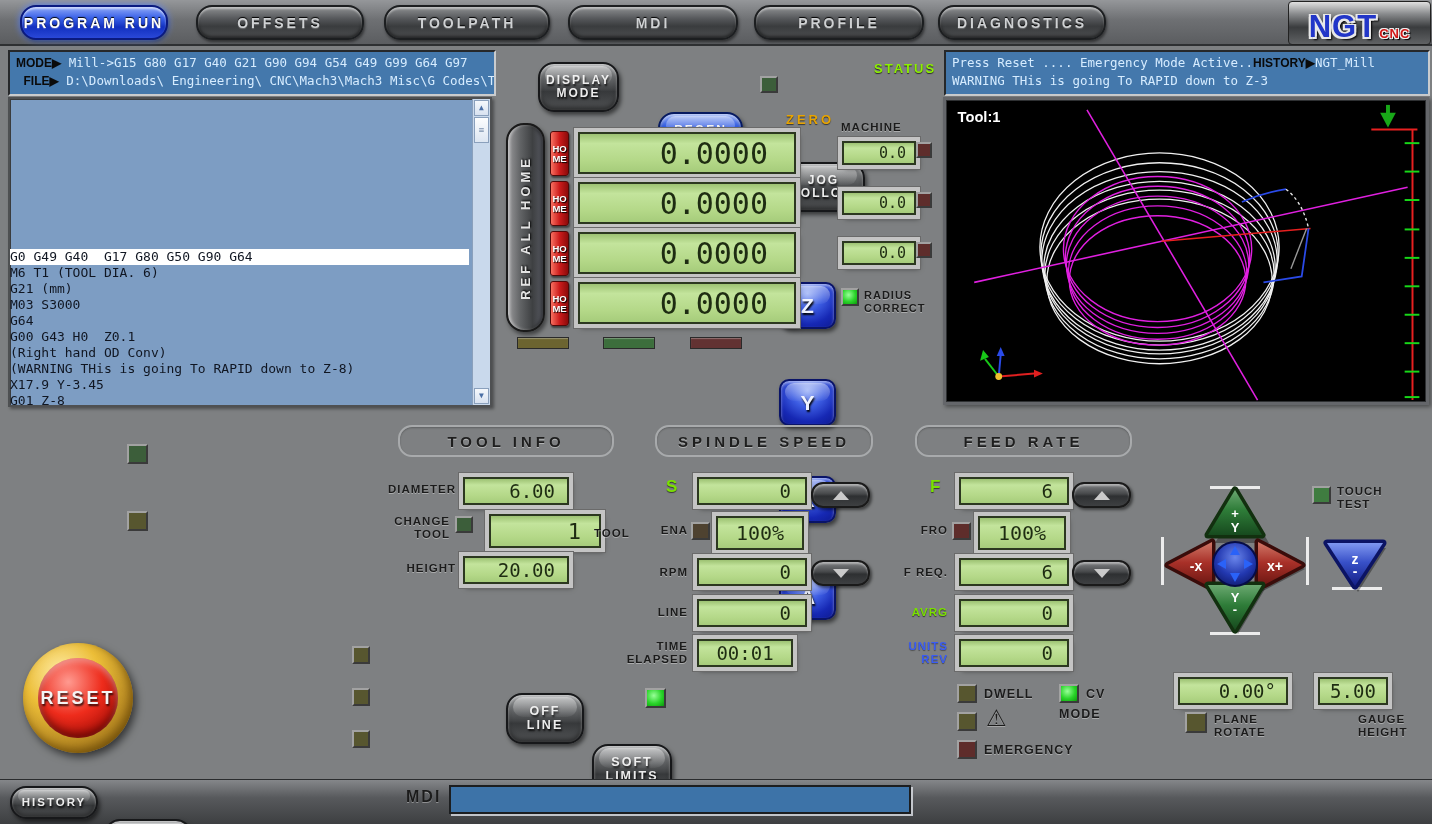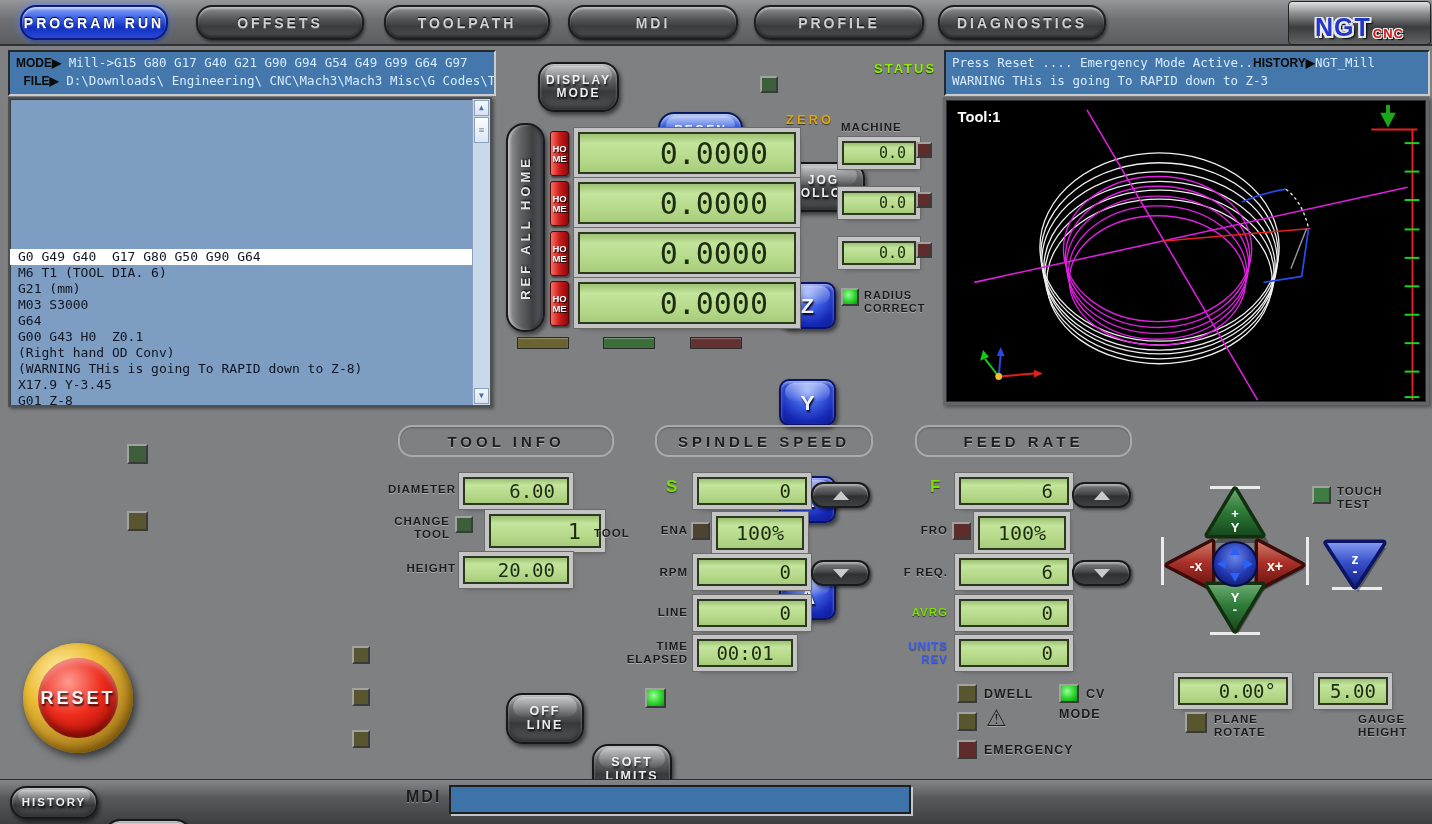--- a/index.html
+++ b/index.html
@@ -12,21 +12,21 @@
           border-bottom:2px solid #2e3032;}
   .tab{border-radius:16px;border:2px solid #1c1e20;display:flex;align-items:center;justify-content:center;
        font-weight:bold;font-size:14px;letter-spacing:3px;color:#cfd1d3;
        background:linear-gradient(180deg,#8e9092 0%,#55575a 38%,#3a3c3e 62%,#4c4e50 100%);
        box-shadow:inset 0 2px 2px rgba(255,255,255,.45),inset 0 -2px 3px rgba(0,0,0,.5),1px 2px 3px rgba(0,0,0,.5);
        text-shadow:0 -1px 1px #000,0 1px 1px rgba(255,255,255,.25);cursor:pointer;}
   .tab.active{background:linear-gradient(180deg,#8fa8f8 0%,#3a62e8 35%,#1230c0 65%,#2a48d8 100%);
        color:#fff;border-color:#0a1a80;box-shadow:0 0 7px #5a82f8,inset 0 2px 2px rgba(255,255,255,.55),1px 2px 3px rgba(0,0,0,.5);}
   .logo{background:linear-gradient(180deg,#e0e0e0 0%,#8a8c8e 28%,#3a3c3e 60%,#606264 100%);
         border-radius:4px;border:1px solid #222;display:flex;align-items:flex-end;justify-content:center;gap:2px;}
-  .logo .ngt{font-size:25px;line-height:34px;font-weight:900;color:#2236c8;letter-spacing:1px;
+  .logo .ngt{font-size:31px;line-height:34px;font-weight:900;color:#2236c8;letter-spacing:1px;
         text-shadow:-2px -1px 0 #e8e8e8,2px -1px 0 #e8e8e8,-2px 2px 0 #e8e8e8,2px 2px 0 #e8e8e8,3px 3px 2px #000;}
   .logo .cnc{font-size:13px;line-height:20px;font-weight:900;color:#d01818;letter-spacing:1px;
         text-shadow:-1px -1px 0 #f0f0f0,1px -1px 0 #f0f0f0,-1px 1px 0 #f0f0f0,1px 1px 0 #f0f0f0,2px 2px 1px #000;}
   
   .bluebox{background:#4478ac;border-top:2px solid #26282a;border-left:2px solid #26282a;
            border-bottom:2px solid #caccce;border-right:2px solid #caccce;
            font-family:"DejaVu Sans Mono",monospace;font-size:12.5px;color:#d6ecff;
            padding:2px 6px;line-height:18px;white-space:nowrap;overflow:hidden;}
   .bluebox b{color:#0a0a0a;font-family:"Liberation Sans",sans-serif;font-size:12px;letter-spacing:0;}
   
@@ -66,21 +66,21 @@
   .lbl.blue{color:#3a5cf4;text-shadow:0 1px 1px rgba(0,0,0,.4);}
   .lbl.orange{color:#e8a400;text-shadow:0 1px 1px rgba(0,0,0,.6);font-size:13px;letter-spacing:3px;}
   .lbl.status{color:#8df000;text-shadow:0 1px 1px rgba(0,0,0,.7);font-size:13px;letter-spacing:2px;}
   
   .sechdr{border:2px solid #a8aaac;border-radius:14px;display:flex;align-items:center;justify-content:center;
           font-weight:bold;font-size:15px;letter-spacing:4px;color:#1e1e1e;
           text-shadow:0 1px 0 rgba(255,255,255,.4);box-shadow:inset 0 1px 2px rgba(0,0,0,.25);}
   
   .gpanel{background:#7d9dc3;border:2px solid #4e5052;box-shadow:inset 1px 1px 0 #3a3c3e,2px 2px 3px rgba(0,0,0,.4);
           font-family:"DejaVu Sans Mono",monospace;font-size:13px;color:#101622;overflow:hidden;}
-  .gline{height:16px;line-height:16px;padding-left:8px;white-space:pre;}
+  .gline{height:16px;line-height:16px;padding-left:0;white-space:pre;}
   .gline.hl{background:#ffffff;}
   .sbar{position:absolute;right:0;top:0;width:17px;height:100%;background:#c9d9ec;border-left:1px solid #8aa0bc;}
   .sbtn{position:absolute;left:1px;width:15px;height:16px;background:linear-gradient(180deg,#f4f8fc,#d8e2f0);
         border:1px solid #8aa0bc;box-sizing:border-box;color:#4a6fa5;font-size:8px;line-height:14px;text-align:center;cursor:pointer;}
   .sthumb{position:absolute;left:1px;top:18px;width:15px;height:26px;background:linear-gradient(180deg,#fcfdfe,#dde6f2);
         border:1px solid #8aa0bc;box-sizing:border-box;color:#7a90ac;font-size:9px;line-height:24px;text-align:center;cursor:grab;}
   
   .refbtn{border-radius:18px;border:2px solid #1a1a1a;cursor:pointer;
           background:linear-gradient(90deg,#98989a 0%,#626466 35%,#3e4042 70%,#565860 100%);
           box-shadow:inset 2px 0 3px rgba(255,255,255,.45),inset -2px 0 3px rgba(0,0,0,.4),2px 3px 4px rgba(0,0,0,.5);

